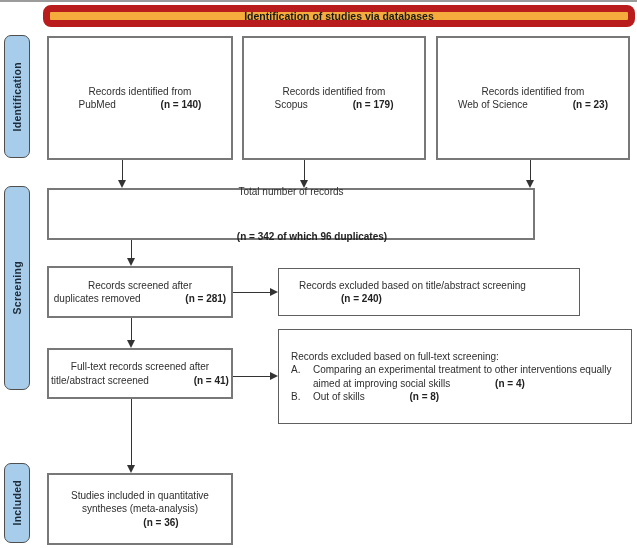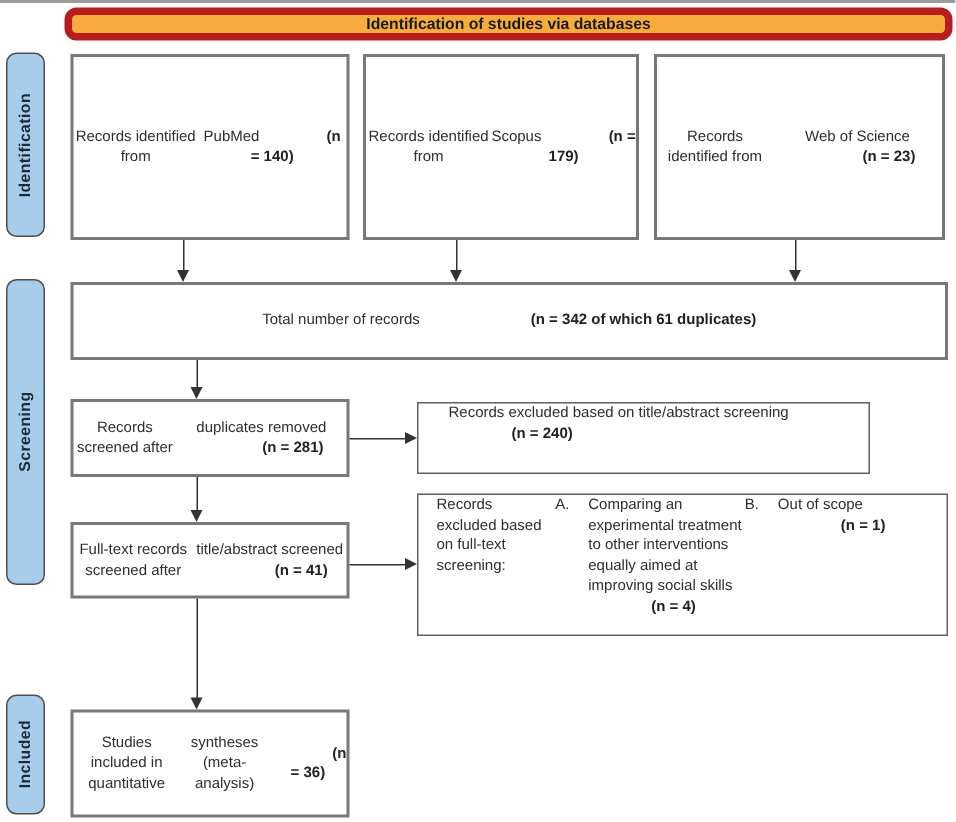--- a/index.html
+++ b/index.html
@@ -7,40 +7,40 @@
     position:relative;
     width:637px;height:548px;
     background:#ffffff;
     font-family:"Liberation Sans", sans-serif;
     color:#2e2e2e;
     overflow:hidden;
   }
   .topline{position:absolute;left:0;top:0;width:637px;height:2px;background:#9b9b9b;}
   .banner{
     position:absolute;left:43px;top:5px;width:592px;height:22px;
-    background:#F5AC3C;border:5px solid #b91c1c;border-radius:8px;
+    background:#F5AC3C;border:7px solid #b91c1c;border-radius:8px;
     box-sizing:border-box;
     display:flex;align-items:center;justify-content:center;
     font-size:10.5px;font-weight:bold;color:#1a1a1a;
   }
   .stage{
     position:absolute;
     background:#A8CDEA;border:1.5px solid #4F4F4F;border-radius:7px;
     box-sizing:border-box;
     display:flex;align-items:center;justify-content:center;
   }
   .stage span{
     writing-mode:vertical-rl;transform:rotate(180deg);
     font-size:10.5px;font-weight:bold;color:#1c2b3a;letter-spacing:.3px;
     white-space:nowrap;
   }
   .box{
     position:absolute;background:#ffffff;
     border:2px solid #787878;box-sizing:border-box;
-    display:flex;flex-direction:row;align-items:center;justify-content:center;
+    display:flex;flex-direction:column;align-items:center;justify-content:center;
     text-align:center;font-size:10px;line-height:13.5px;
   }
   .box.thin{border:1.5px solid #5f5f5f;}
   .box.leftalign{align-items:flex-start;text-align:left;}
   .box b{font-weight:bold;color:#222;margin-left:42px;}
   .listrow{display:flex;width:100%;}
   .listrow .lbl{flex:0 0 22px;}
   .listrow .txt{flex:1;}
   .varrow{position:absolute;width:9px;}
   .varrow .shaft{position:absolute;left:4px;top:0;bottom:7px;width:1px;background:#333;}
@@ -80,48 +80,48 @@
   </div>
   <div class="box" style="left:242px;top:36px;width:184px;height:124px;">
     <div><span>Records identified from</span></div>
     <div><span>Scopus </span><b>(n = 179)</b></div>
   </div>
   <div class="box" style="left:436px;top:36px;width:194px;height:124px;">
     <div><span>Records identified from</span></div>
     <div><span>Web of Science </span><b>(n = 23)</b></div>
   </div>
 
-  <div class="box" style="left:47px;top:188px;width:585px;height:52px;gap:32px;">
+  <div class="box" style="left:47px;top:188px;width:488px;height:52px;gap:32px;">
     <div><span>Total number of records</span></div>
-    <div><b>(n = 342 of which 61 duplicates)</b></div>
+    <div><b>(n = 342 of which 96 duplicates)</b></div>
   </div>
 
   <div class="box" style="left:47px;top:266px;width:186px;height:52px;">
     <div><span>Records screened after</span></div>
     <div><span>duplicates removed </span><b>(n = 281)</b></div>
   </div>
 
   <div class="box thin leftalign" style="left:278px;top:268px;width:302px;height:48px;padding:0 10px 0 20px;">
     <div><span>Records excluded based on title/abstract screening </span><b>(n = 240)</b></div>
   </div>
 
   <div class="box" style="left:47px;top:348px;width:186px;height:51px;">
     <div><span>Full-text records screened after</span></div>
     <div><span>title/abstract screened </span><b>(n = 41)</b></div>
   </div>
 
-  <div class="box thin leftalign" style="left:278px;top:329px;width:354px;height:95px;padding:0 8px 0 12px;justify-content:flex-end;">
+  <div class="box thin leftalign" style="left:278px;top:329px;width:354px;height:95px;padding:0 8px 0 12px;">
     <div><span>Records excluded based on full-text screening:</span></div>
     <div class="listrow">
       <span class="lbl">A.</span>
       <span class="txt"><span>Comparing an experimental treatment to other interventions equally aimed at improving social skills </span><b>(n = 4)</b></span>
     </div>
     <div class="listrow">
       <span class="lbl">B.</span>
-      <span class="txt"><span>Out of scope </span><b>(n = 1)</b></span>
+      <span class="txt"><span>Out of skills </span><b>(n = 8)</b></span>
     </div>
   </div>
 
   <div class="box" style="left:47px;top:473px;width:186px;height:72px;">
     <div><span>Studies included in quantitative</span></div>
     <div><span>syntheses (meta-analysis)</span></div>
     <div><b>(n = 36)</b></div>
   </div>
 
   <div class="varrow" style="left:118px;top:160px;height:28px;">

